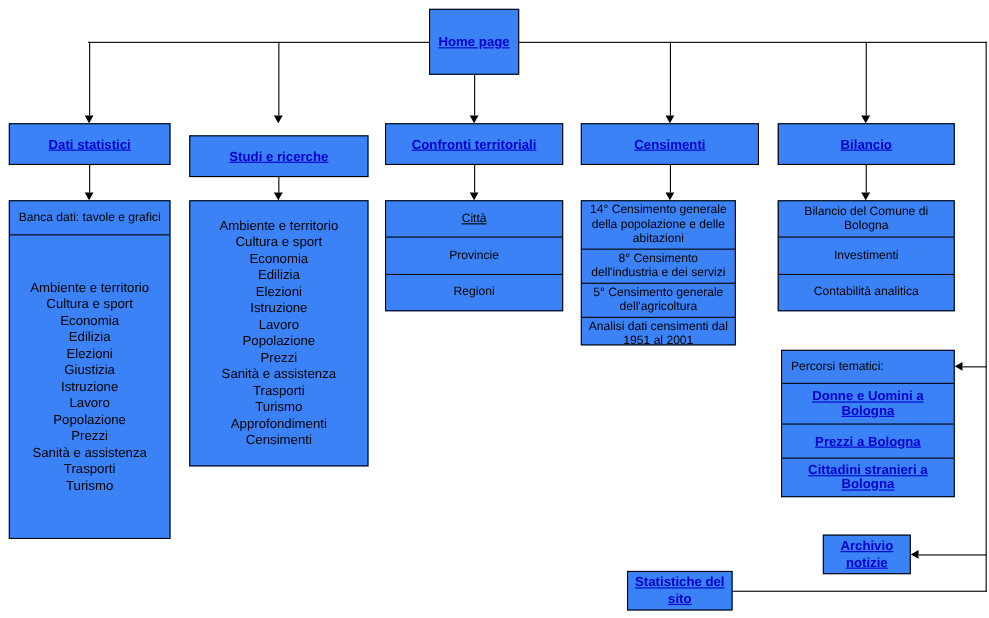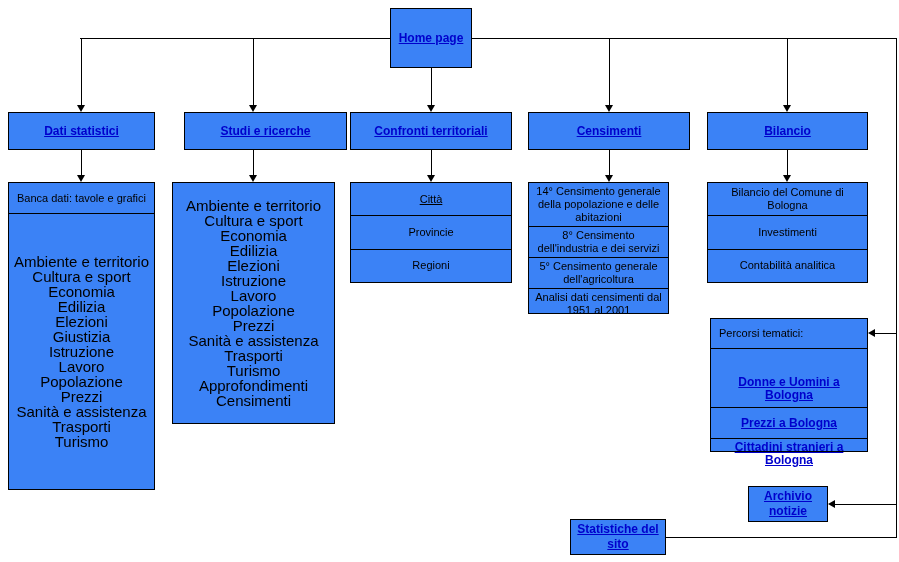--- a/index.html
+++ b/index.html
@@ -32,21 +32,21 @@
   .cell {
     display:flex; align-items:center; justify-content:center; text-align:center;
     font-size:11px; color:#000; border-bottom:1px solid #000; padding:2px 4px;
     box-sizing:border-box; line-height:13px;
   }
   .cell.last { border-bottom:none; }
   .hdr-cell {
     display:flex; align-items:center; justify-content:center; text-align:center;
     font-size:11px; color:#000; border-bottom:1px solid #000; box-sizing:border-box;
   }
-  .list { text-align:center; font-size:15px; color:#000; line-height:15px; }
+  .list { text-align:center; font-size:12px; color:#000; line-height:15px; }
   .li { white-space:nowrap; }
 </style>
 </head>
 <body>
 
 <div class="canvas">
 
   <div class="line" style="left:80px; top:38px; width:817px; height:1px;"></div>
 
   <div class="line" style="left:81px; top:38px; width:1px; height:67px;"></div>
@@ -91,21 +91,21 @@
   <div class="arrow-left" style="left:650px; top:533px;"></div>
 
   <div class="box title-box" style="left:390px; top:8px; width:82px; height:60px;">
     <span class="link">Home page</span>
   </div>
 
   <div class="box title-box" style="left:8px; top:112px; width:147px; height:38px;">
     <span class="link">Dati statistici</span>
   </div>
 
-  <div class="box title-box" style="left:172px; top:112px; width:163px; height:38px;margin-left:12px;">
+  <div class="box title-box" style="left:172px; top:123px; width:163px; height:38px;">
     <span class="link">Studi e ricerche</span>
   </div>
 
   <div class="box title-box" style="left:350px; top:112px; width:162px; height:38px;">
     <span class="link">Confronti territoriali</span>
   </div>
 
   <div class="box title-box" style="left:528px; top:112px; width:162px; height:38px;">
     <span class="link">Censimenti</span>
   </div>
@@ -168,21 +168,21 @@
   </div>
 
   <div class="box cellbox" style="left:707px; top:182px; width:161px; height:101px;">
     <div class="cell" style="flex:1;">Bilancio del Comune di Bologna</div>
     <div class="cell" style="flex:1;">Investimenti</div>
     <div class="cell last" style="flex:1;">Contabilità analitica</div>
   </div>
 
   <div class="box cellbox" style="left:710px; top:318px; width:158px; height:134px;">
     <div class="cell" style="height:30px; flex:none; justify-content:flex-start; padding-left:8px; text-align:left;">Percorsi tematici:</div>
-    <div class="cell" style="height:37px; flex:none;margin-top:22px;">
+    <div class="cell" style="height:37px; flex:none;">
       <span class="link">Donne e Uomini a Bologna</span>
     </div>
     <div class="cell" style="height:31px; flex:none;">
       <span class="link">Prezzi a Bologna</span>
     </div>
     <div class="cell last" style="flex:1;">
       <span class="link">Cittadini stranieri a Bologna</span>
     </div>
   </div>
 

